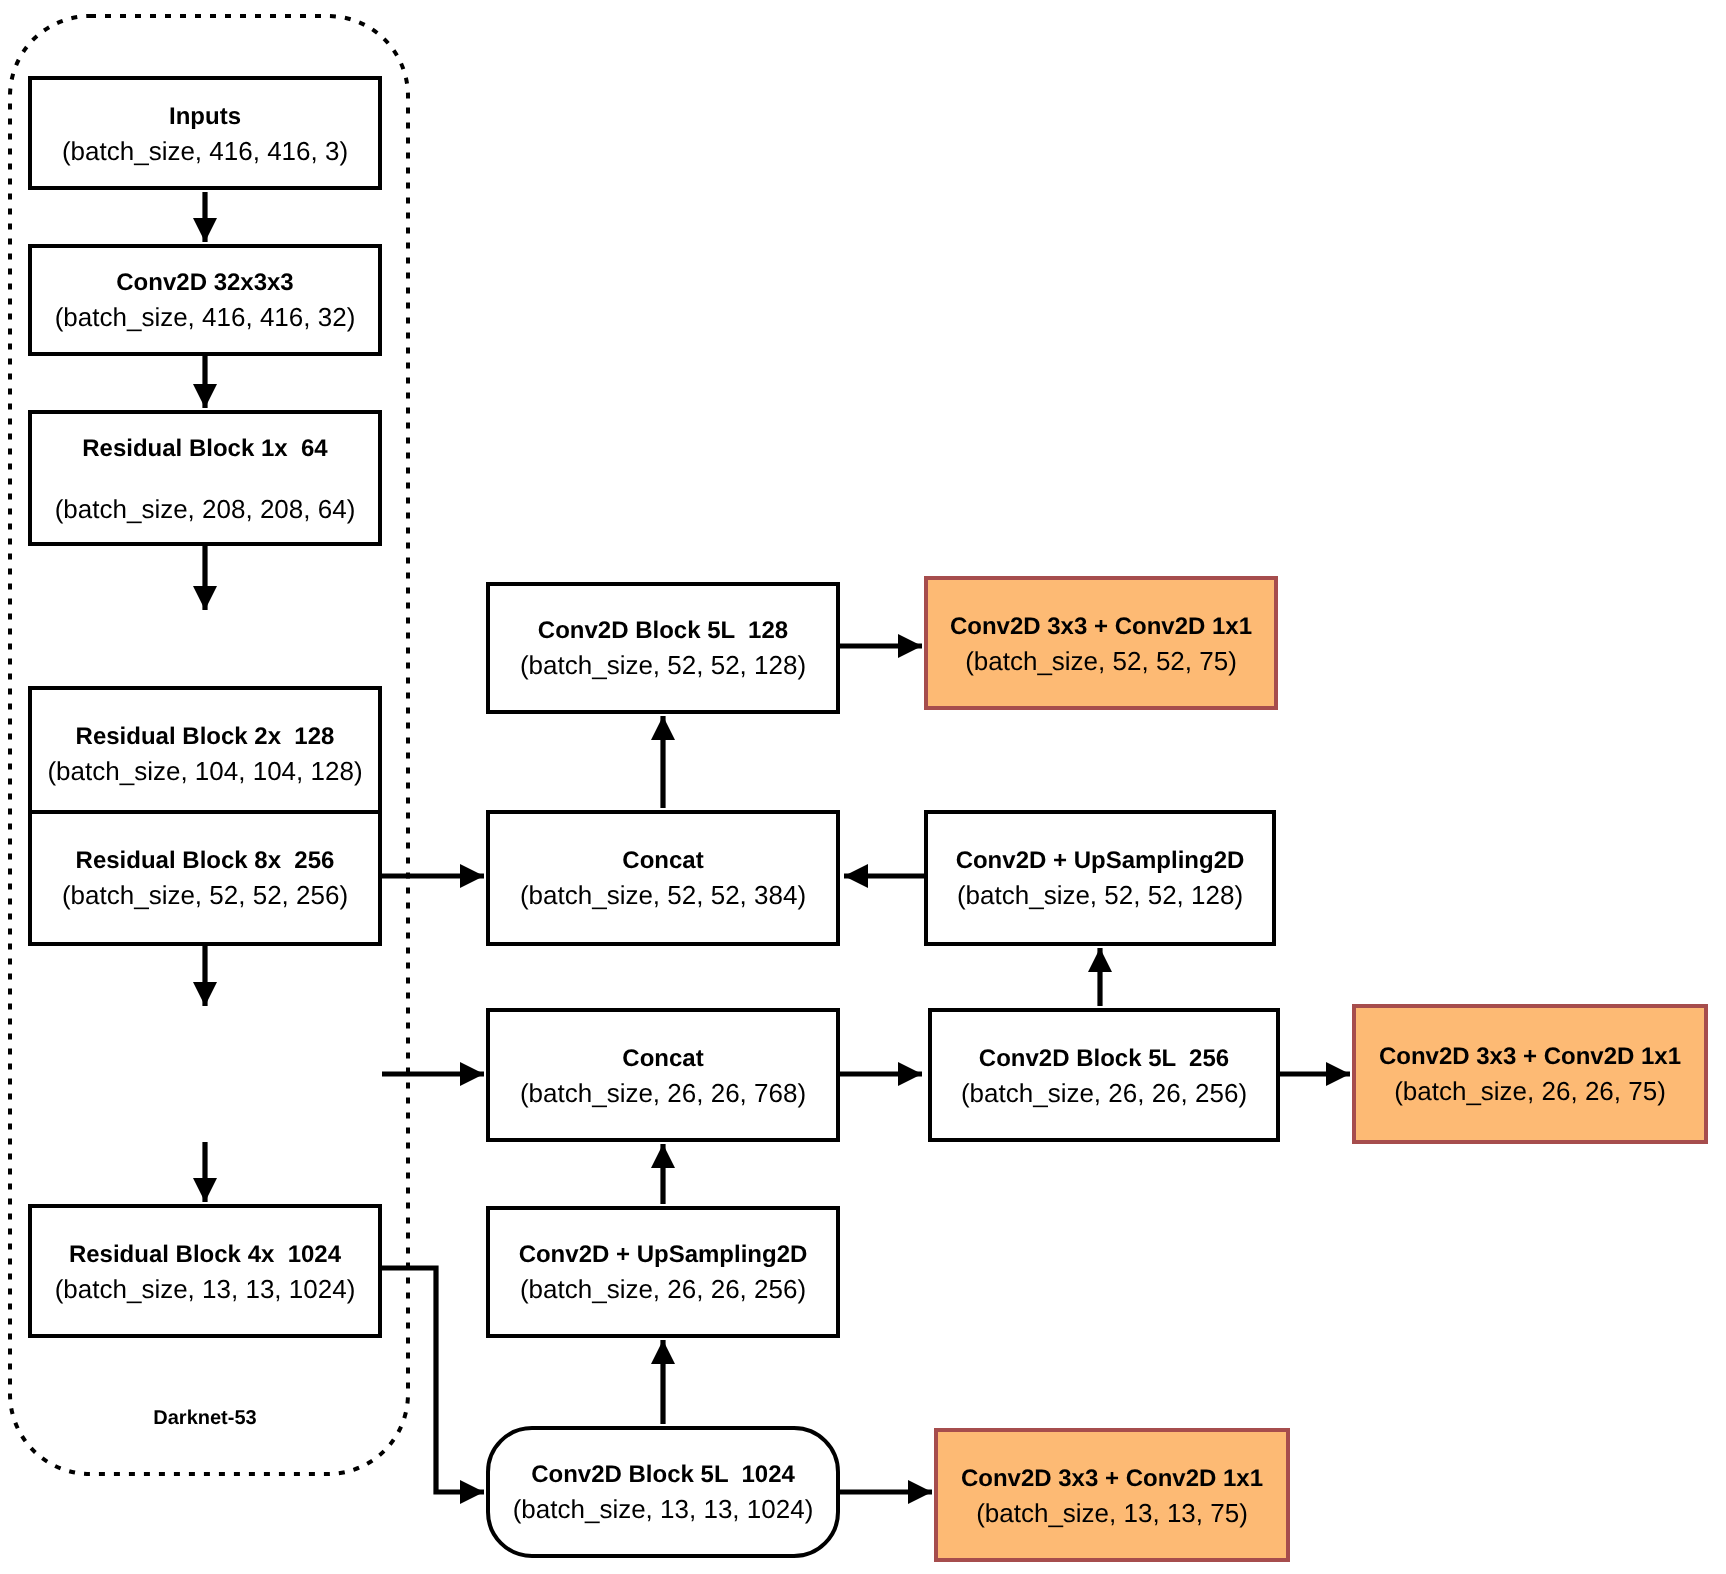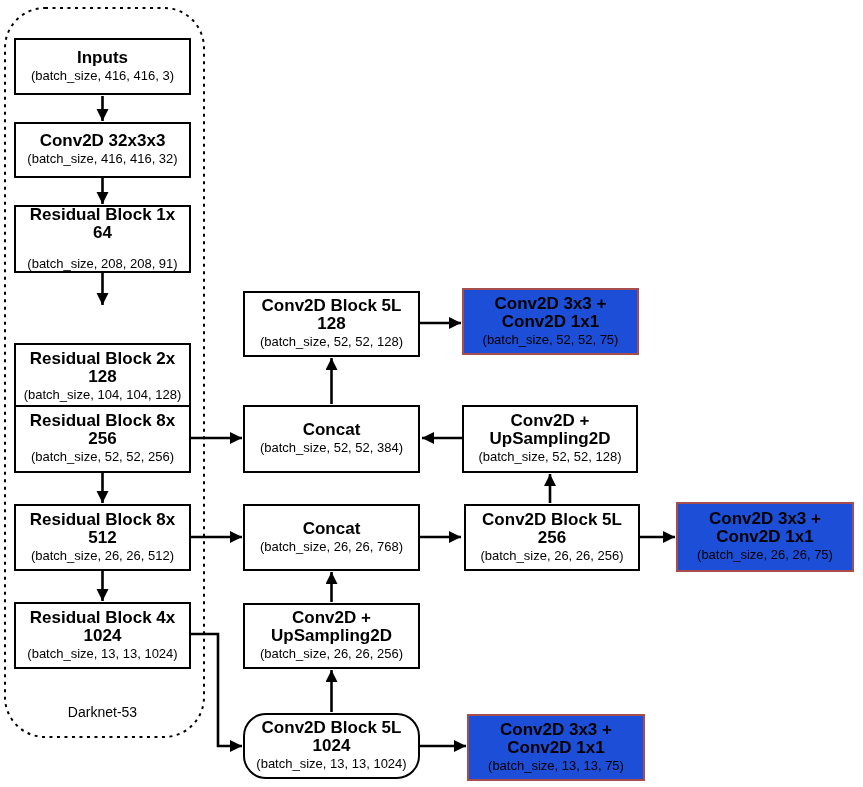--- a/index.html
+++ b/index.html
@@ -17,40 +17,40 @@
     background:#ffffff;
     border:2px solid #000000;
     display:flex;
     flex-direction:column;
     align-items:center;
     justify-content:center;
     text-align:center;
     color:#000000;
   }
   .node.head{
-    background:#1d4ed8;
+    background:#fdba74;
     border:2px solid #a64d4d;
   }
   .box-title{
     font-weight:bold;
-    font-size:17px;
+    font-size:12px;
     line-height:18px;
     white-space:pre-wrap;
   }
   .box-shape{
     font-size:13px;
     line-height:18px;
     white-space:pre-wrap;
   }
   .group-label{
     position:absolute;
     left:14px;top:704px;width:177px;
     text-align:center;
-    font-weight:normal;
-    font-size:14px;
+    font-weight:bold;
+    font-size:10px;
     color:#000000;
   }
 </style>
 </head>
 <body>
 
 <div id="canvas">
 
   <svg id="wires" width="863" height="787" viewBox="0 0 863 787" xmlns="http://www.w3.org/2000/svg">
     <defs>
@@ -91,37 +91,33 @@
     <span class="box-shape">(batch_size, 416, 416, 3)</span>
   </div>
 
   <div class="node" style="left:14px;top:122px;width:177px;height:56px;">
     <span class="box-title">Conv2D 32x3x3</span>
     <span class="box-shape">(batch_size, 416, 416, 32)</span>
   </div>
 
   <div class="node" style="left:14px;top:205px;width:177px;height:68px;gap:13px;">
     <span class="box-title">Residual Block 1x  64</span>
-    <span class="box-shape">(batch_size, 208, 208, 91)</span>
+    <span class="box-shape">(batch_size, 208, 208, 64)</span>
   </div>
 
   <div class="node" style="left:14px;top:306px;width:177px;height:67px;margin-top:37px;">
     <span class="box-title">Residual Block 2x  128</span>
     <span class="box-shape">(batch_size, 104, 104, 128)</span>
   </div>
 
   <div class="node" style="left:14px;top:405px;width:177px;height:68px;">
     <span class="box-title">Residual Block 8x  256</span>
     <span class="box-shape">(batch_size, 52, 52, 256)</span>
   </div>
 
-  <div class="node" style="left:14px;top:504px;width:177px;height:67px;">
-    <span class="box-title">Residual Block 8x  512</span>
-    <span class="box-shape">(batch_size, 26, 26, 512)</span>
-  </div>
 
   <div class="node" style="left:14px;top:602px;width:177px;height:67px;">
     <span class="box-title">Residual Block 4x  1024</span>
     <span class="box-shape">(batch_size, 13, 13, 1024)</span>
   </div>
 
   <div class="group-label">Darknet-53</div>
 
   <div class="node" style="left:243px;top:291px;width:177px;height:66px;">
     <span class="box-title">Conv2D Block 5L  128</span>

